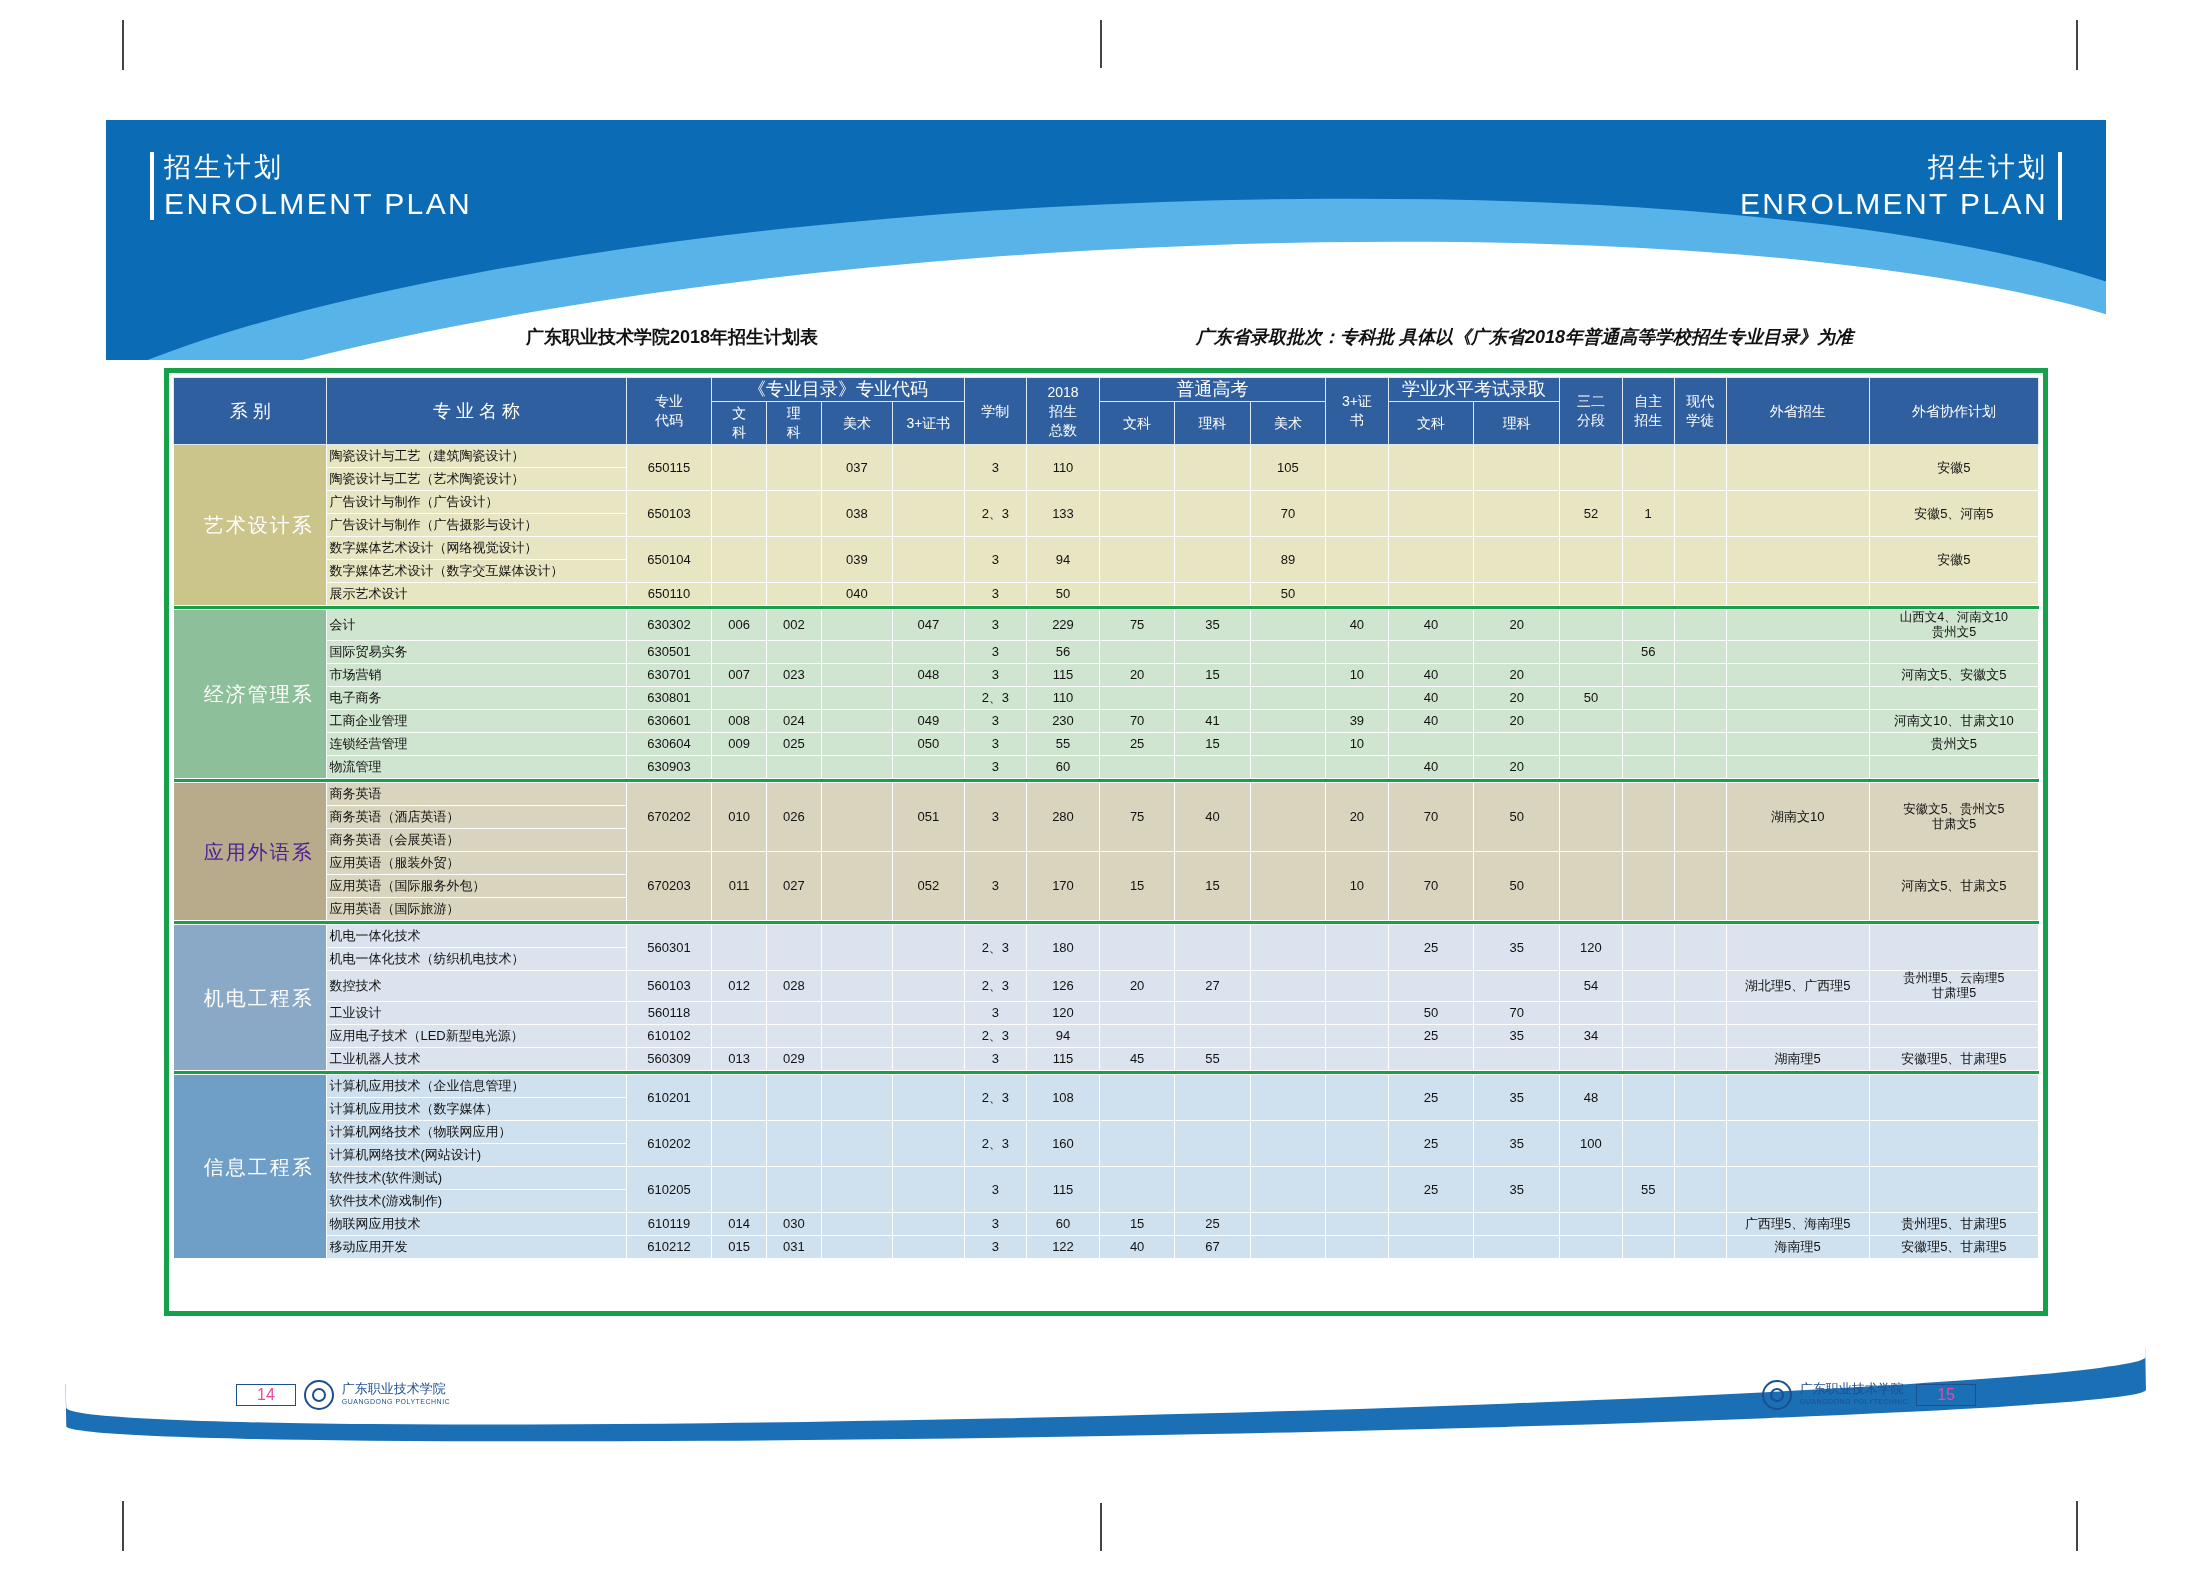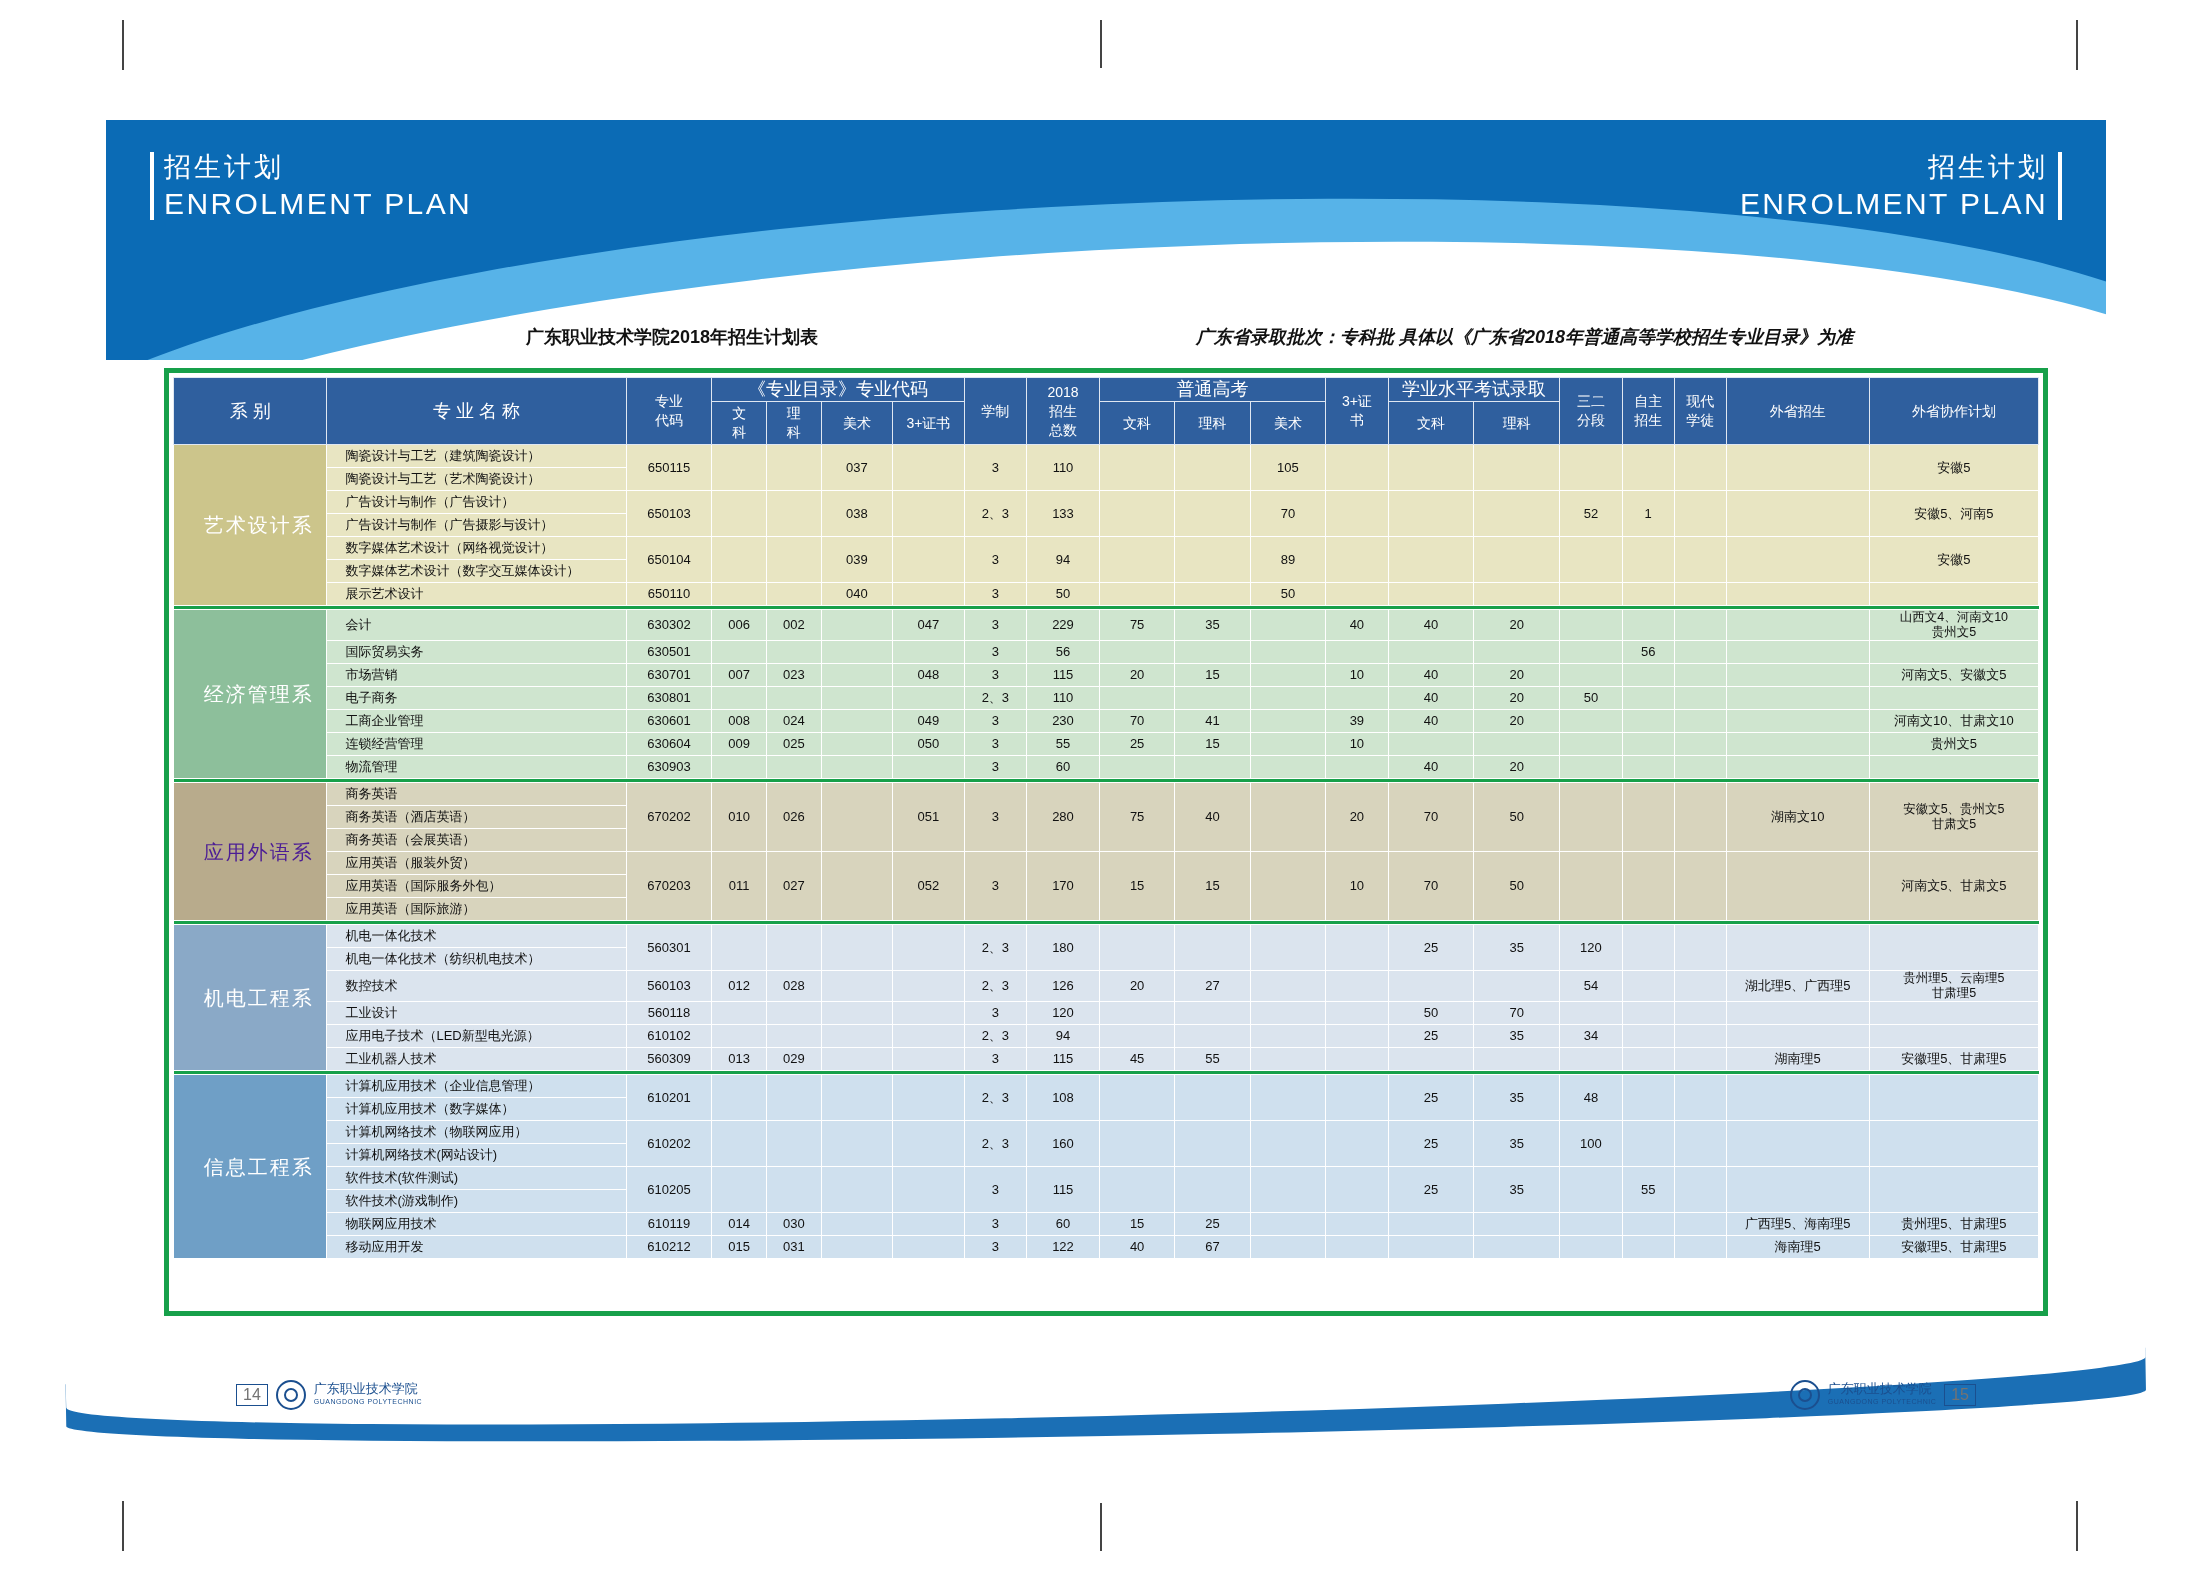--- a/index.html
+++ b/index.html
@@ -47,21 +47,21 @@
     padding:4px;
   }
   table{border-collapse:collapse;width:100%;table-layout:fixed;font-size:13px;}
   th{
     background:#2f5f9e;color:#fff;font-weight:normal;border:1px solid #dfe7f2;
     font-size:18px;padding:2px 1px;line-height:19px;
   }
   th.small{font-size:14px;}
   td{border:1px solid #ffffff;padding:0 3px;height:22px;line-height:20px;color:#111;}
   td.c{text-align:center;}
-  td.l{text-align:left;padding-left:18px;}
+  td.l{text-align:left;padding-left:2px;}
   .dept{
     text-align:center;font-size:20px;letter-spacing:2px;color:#fff;padding-left:20px;
   }
   
   .art td{background:#e8e5c2;}
   .art .dept{background:#ccc58b;color:#fff;}
   .econ td{background:#cfe5cf;}
   .econ .dept{background:#8dbf9b;color:#fff;}
   .lang td{background:#d8d4bd;}
   .lang .dept{background:#b8ab8c;color:#4c1d95;}
@@ -81,21 +81,21 @@
   }
   .fwave2{
     position:absolute;left:-40px;top:-12px;width:2080px;height:62px;
     background:#ffffff;border-radius:0 0 55% 55% / 0 0 60% 60%;
     transform:rotate(-1.4deg);
   }
   .pg{position:absolute;top:14px;display:flex;align-items:center;gap:8px;color:#1b4f8f;}
   .pg-left{left:130px;}
   .pg-right{right:130px;}
   .pgnum{
-    border:1px solid #1b4f8f;padding:1px 6px;font-size:16px;color:#737373;
+    border:1px solid #1b4f8f;padding:1px 20px;font-size:16px;color:#ec4899;
   }
   .logo-circle{
     width:26px;height:26px;border-radius:50%;border:2px solid #1b4f8f;
     display:inline-block;position:relative;
   }
   .logo-circle:after{
     content:"";position:absolute;left:6px;top:6px;width:10px;height:10px;
     border:2px solid #1b4f8f;border-radius:50%;
   }
   .logo-txt{font-size:13px;line-height:13px;color:#1b4f8f;}

